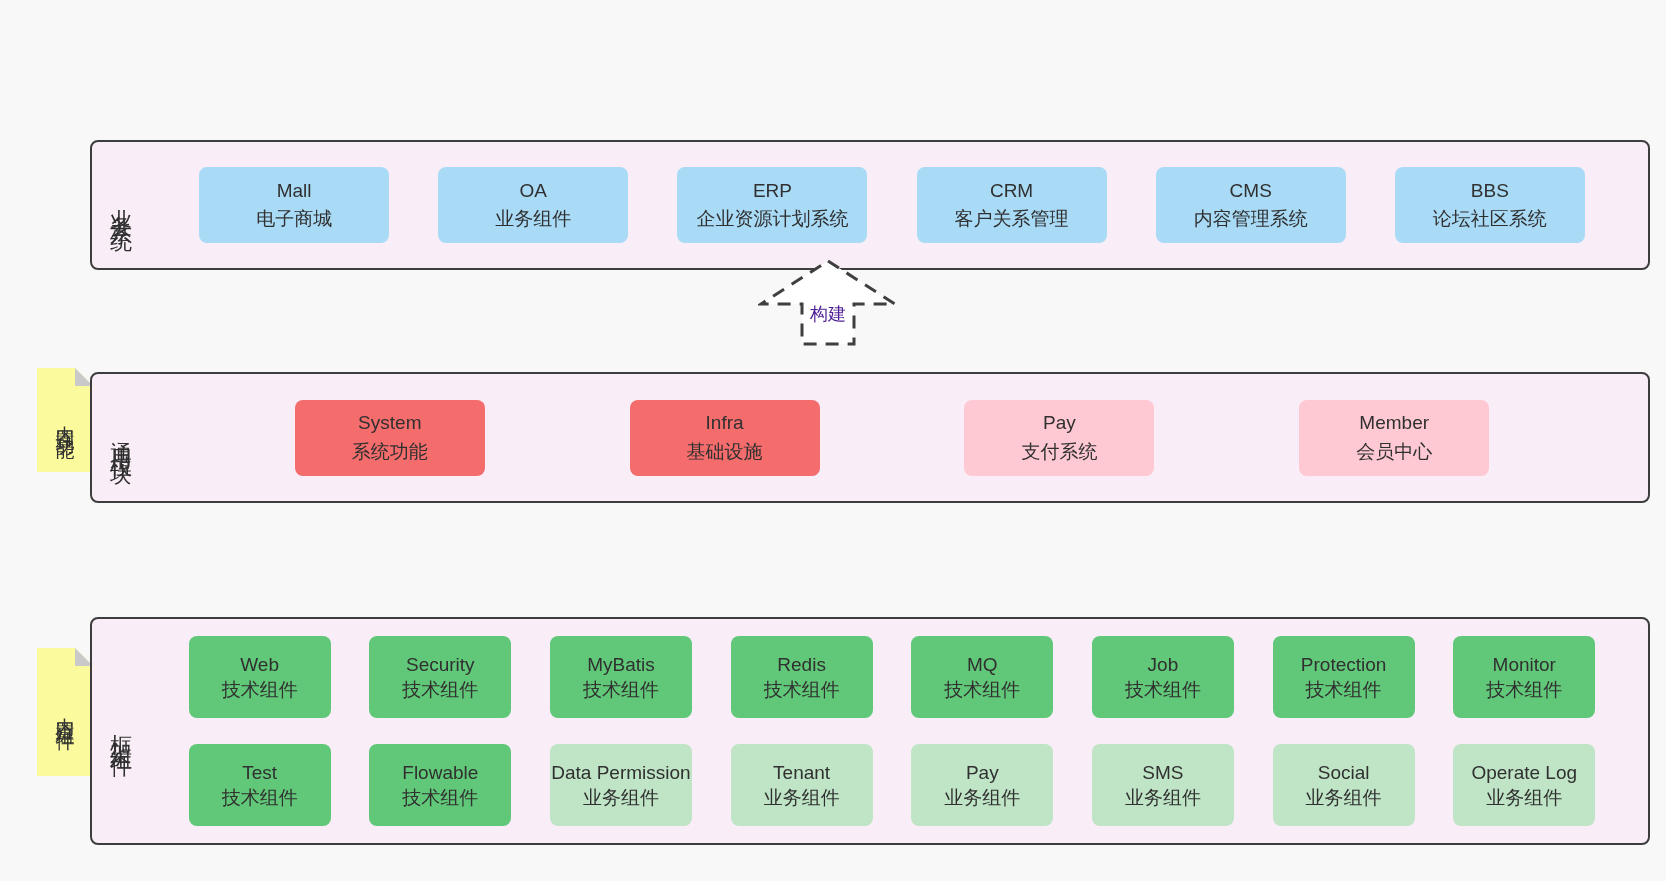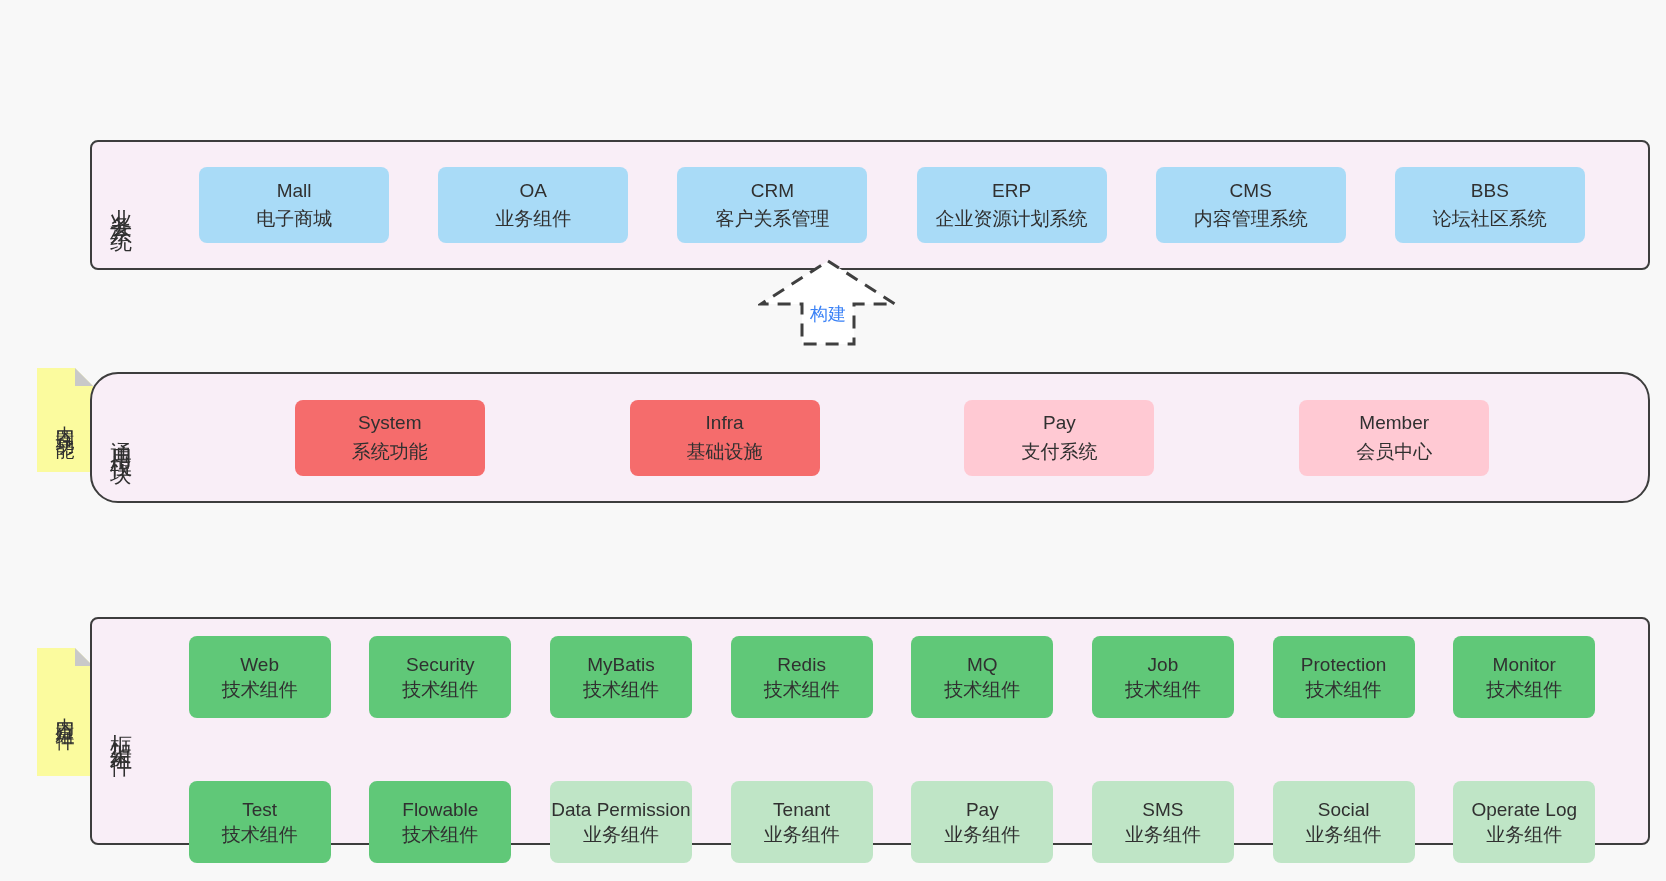--- a/index.html
+++ b/index.html
@@ -3,35 +3,35 @@
 <meta charset="utf-8">
 <style>
   html,body{margin:0;padding:0;background:#f8f8f8;}
   .canvas{position:relative;width:1666px;height:881px;background:#f8f8f8;overflow:hidden;
           font-family:"Liberation Sans","DejaVu Sans",sans-serif;color:#303030;}
 
   
   .panel{position:absolute;background:#f9eef7;border:2px solid #3d3d3d;border-radius:8px;
          display:flex;z-index:1;box-sizing:border-box;}
   #panel-business{left:90px;top:140px;width:1560px;height:130px;}
-  #panel-modules{left:90px;top:372px;width:1560px;height:131px;border-radius:28px;}
+  #panel-modules{left:90px;top:372px;width:1560px;height:131px;}
   #panel-framework{left:90px;top:617px;width:1560px;height:228px;}
 
   .v-label{width:58px;display:flex;align-items:center;justify-content:center;
            writing-mode:vertical-lr;text-orientation:upright;font-size:22px;
            letter-spacing:7px;color:#2f2f2f;}
 
   .boxes{flex:1;display:flex;align-items:center;justify-content:space-evenly;padding-right:14px;}
   .rows{flex:1;display:flex;flex-direction:column;justify-content:center;gap:26px;}
   .rows .boxes{flex:0 0 auto;}
 
   .box{border-radius:8px;display:flex;flex-direction:column;align-items:center;
        justify-content:center;text-align:center;font-size:19px;line-height:1.5;}
   .box.w6{width:190px;height:76px;}
-  .box.w8{width:142px;height:82px;line-height:1.32;margin-top:37px;}
+  .box.w8{width:142px;height:82px;line-height:1.32;}
   .blue{background:#a9dbf7;}
   .red{background:#f56c6c;}
   .pink{background:#ffc9d3;}
   .gdark{background:#60c878;}
   .glight{background:#bfe5c6;align-items:center;}
 
   
   .note{position:absolute;background:#fbfb9e;z-index:0;display:flex;align-items:center;
         justify-content:center;writing-mode:vertical-lr;text-orientation:upright;
         font-size:19px;letter-spacing:5px;color:#2f2f2f;
@@ -42,45 +42,45 @@
         clip-path:polygon(0 0,100% 100%,0 100%);}
   #fold-modules{left:75px;top:368px;}
   #fold-framework{left:75px;top:648px;}
 
   
   .arrow{position:absolute;width:140px;height:90px;z-index:2;}
   #arrow-build{left:758px;top:258px;}
   #arrow-implement{left:772px;top:515px;}
   .arrow svg{display:block;}
   .arrow-label{position:absolute;left:50%;top:44px;transform:translateX(-50%);
-               background:#ffffff;padding:0 3px;font-size:18px;color:#3b82f6;white-space:nowrap;}
+               background:#ffffff;padding:0 3px;font-size:18px;color:#4c1d95;white-space:nowrap;}
 </style>
 </head>
 <body>
 
 <div class="canvas">
 
   <div class="panel" id="panel-business">
     <div class="v-label">业务系统</div>
     <div class="boxes">
       <div class="box w6 blue">
         <span>Mall</span>
         <span>电子商城</span>
       </div>
       <div class="box w6 blue">
         <span>OA</span>
         <span>业务组件</span>
       </div>
       <div class="box w6 blue">
+        <span>ERP</span>
+        <span>企业资源计划系统</span>
+      </div>
+      <div class="box w6 blue">
         <span>CRM</span>
         <span>客户关系管理</span>
-      </div>
-      <div class="box w6 blue">
-        <span>ERP</span>
-        <span>企业资源计划系统</span>
       </div>
       <div class="box w6 blue">
         <span>CMS</span>
         <span>内容管理系统</span>
       </div>
       <div class="box w6 blue">
         <span>BBS</span>
         <span>论坛社区系统</span>
       </div>
     </div>

